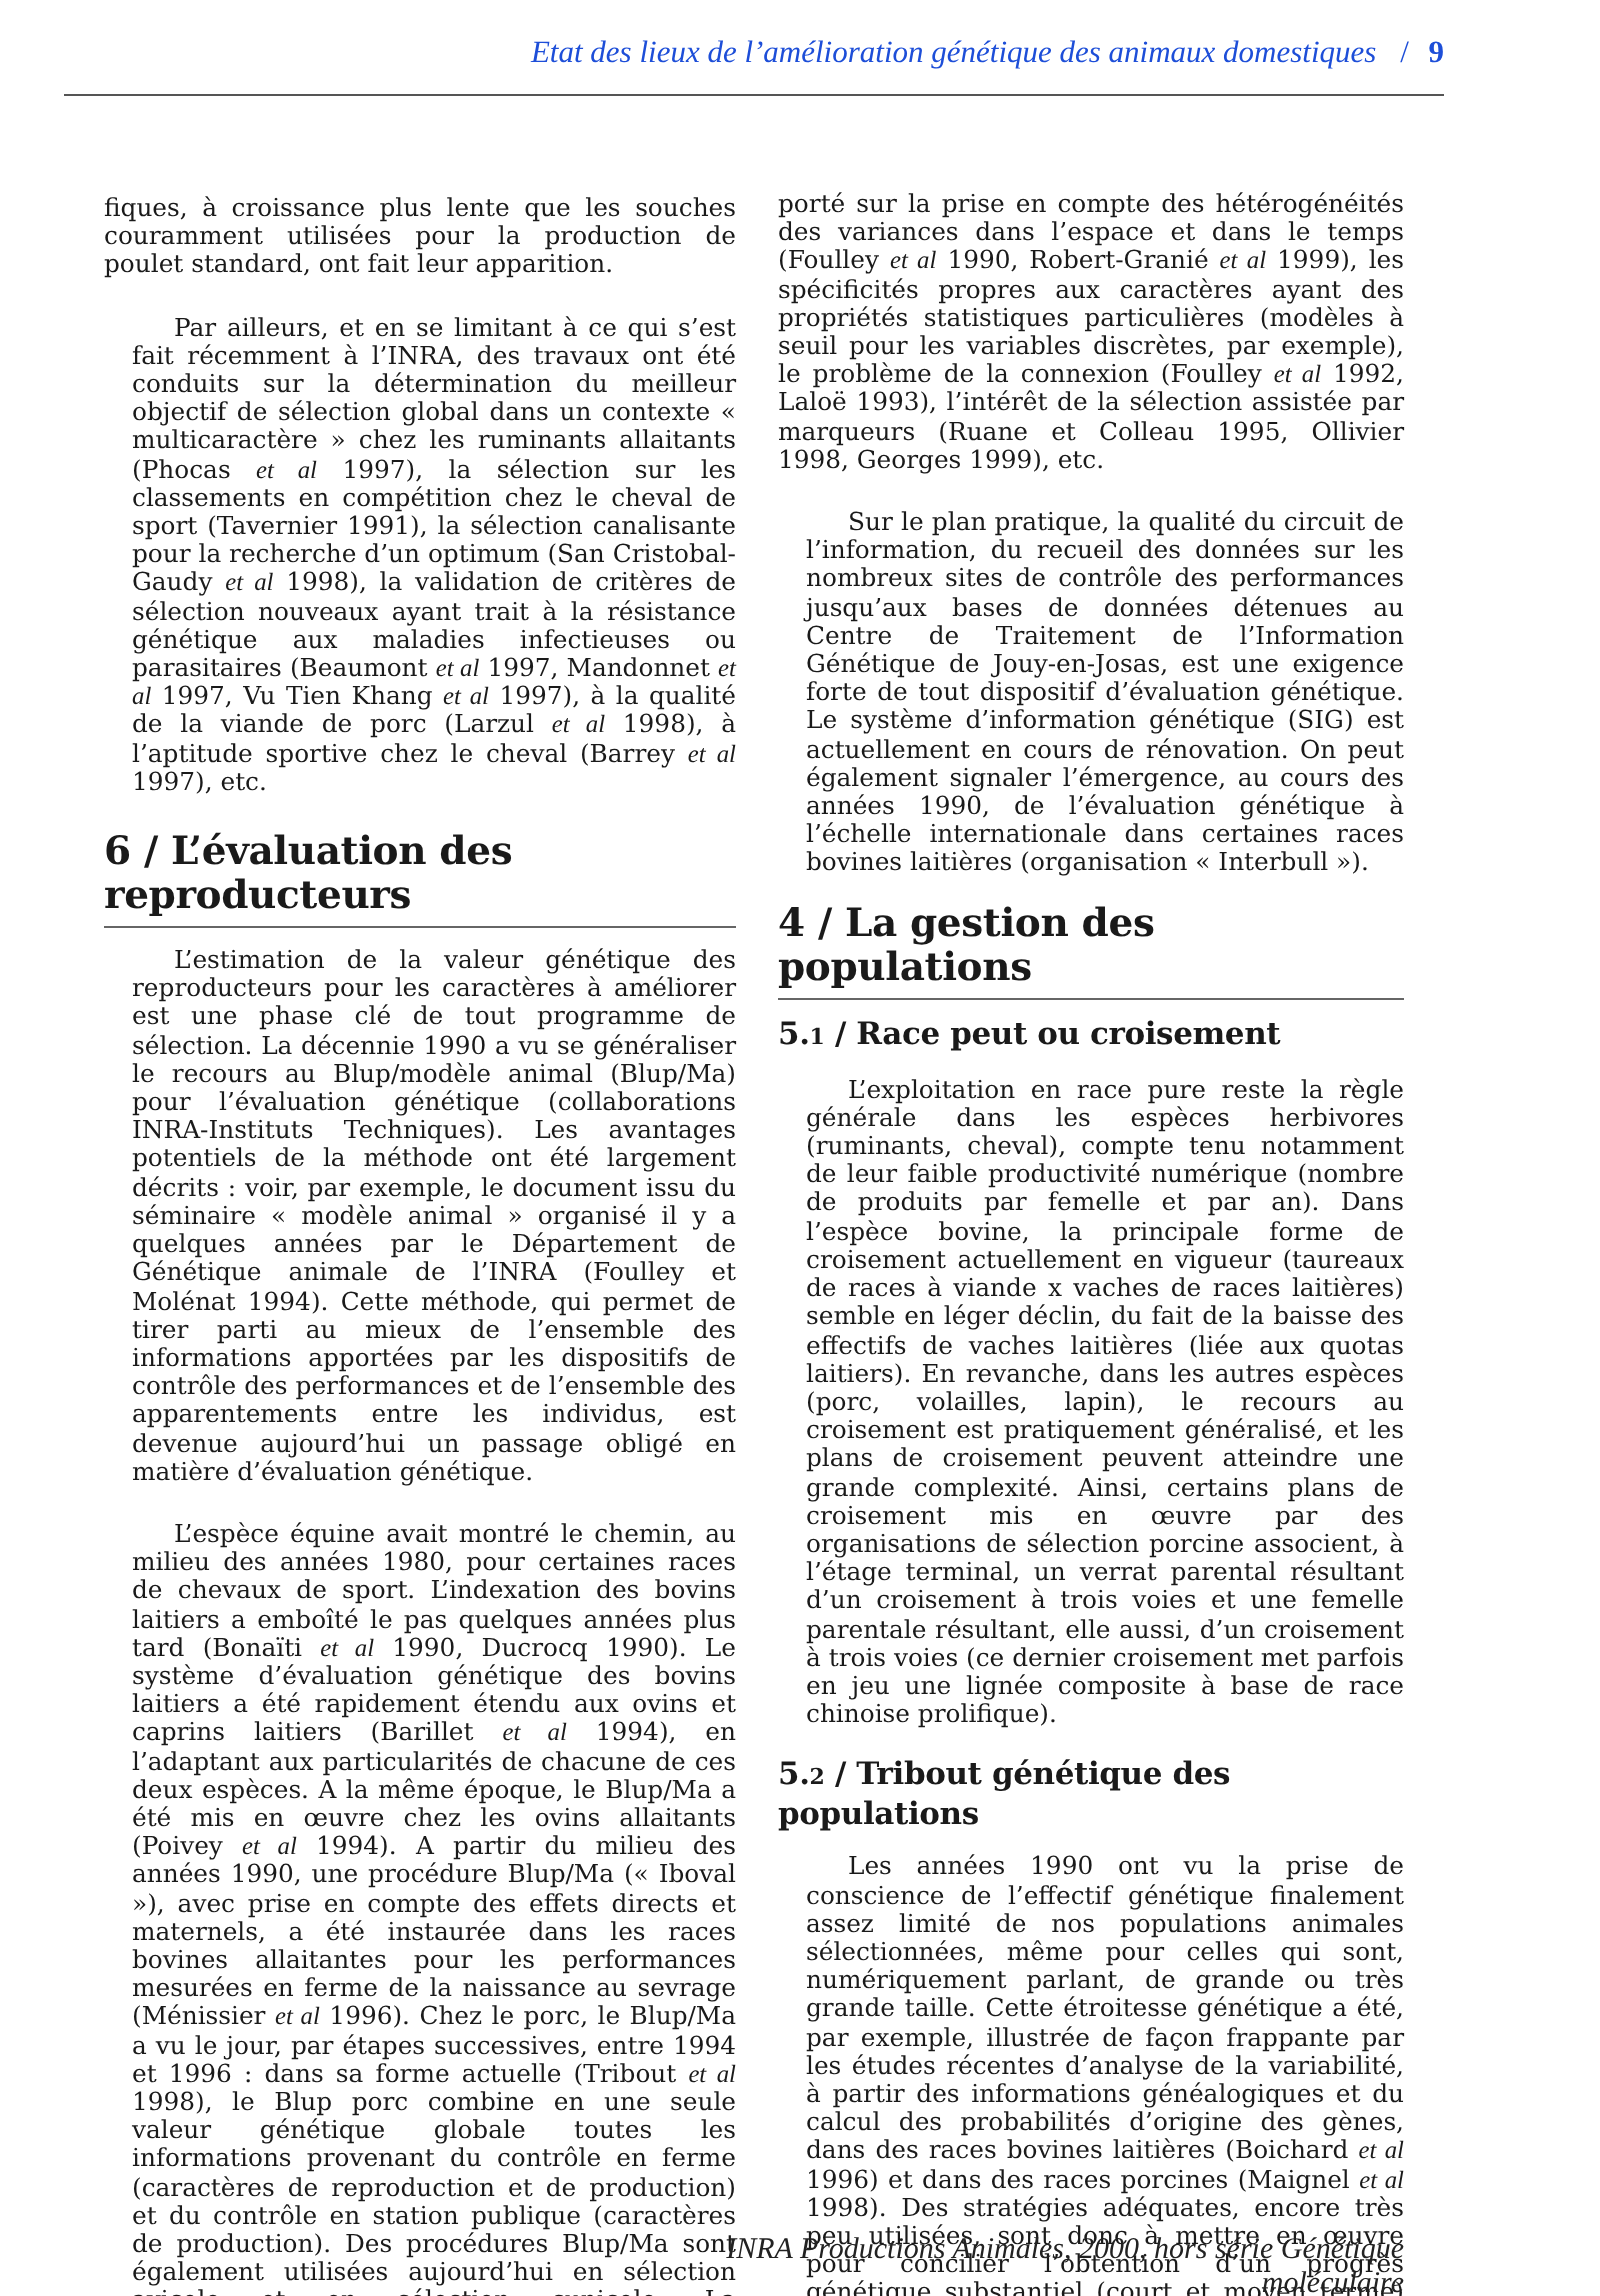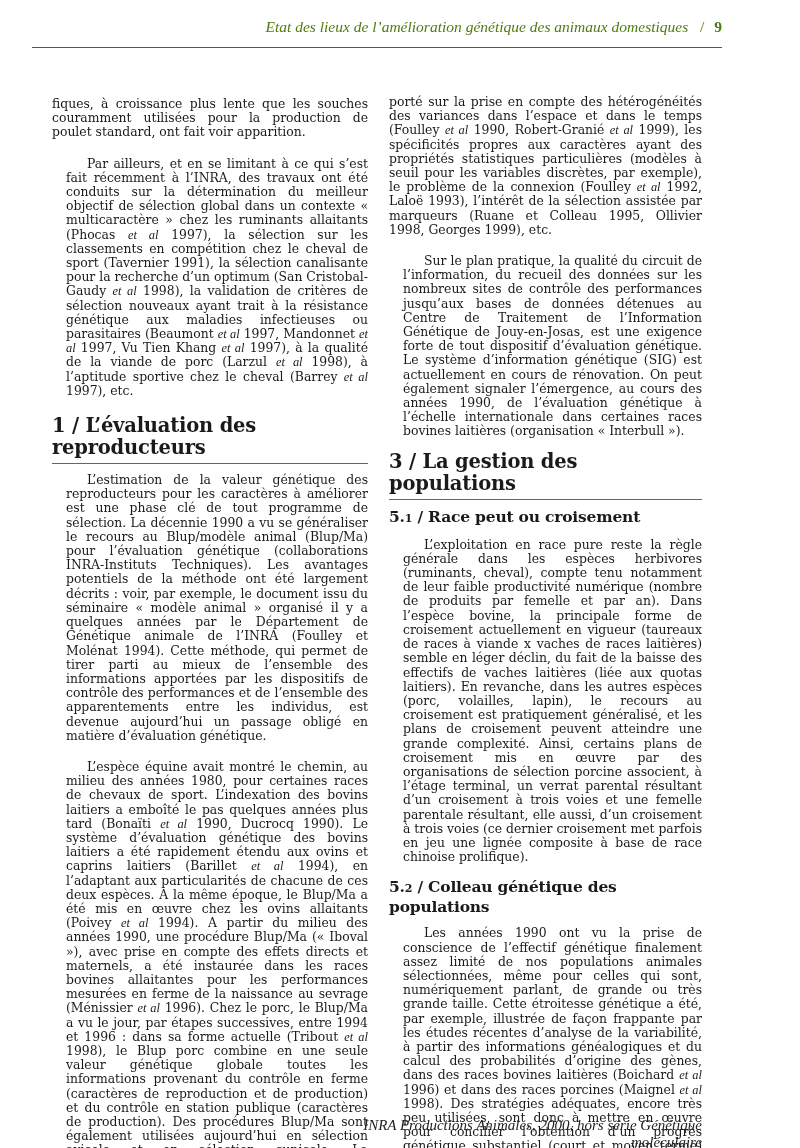--- a/index.html
+++ b/index.html
@@ -1,19 +1,19 @@
 <!DOCTYPE html>
 <html><head>
 <meta charset="utf-8">
 <style>
   html, body { margin: 0; padding: 0; background: #ffffff; }
   body { width: 800px; height: 1148px; position: relative; overflow: hidden;
          font-family: "DejaVu Serif", "Liberation Serif", serif; color: #1a1a1a; }
   .running-head { position: absolute; left: 32px; width: 690px; top: 18px; text-align: right;
-         font-family: "Liberation Serif", serif; font-style: italic; font-size: 15.5px; color: #4d7c0f; }
+         font-family: "Liberation Serif", serif; font-style: italic; font-size: 15.5px; color: #1d4ed8; }
   .running-head .pg { font-style: normal; font-weight: bold; margin-left: 6px; }
   .running-head .sep { font-style: normal; margin-left: 8px; }
   .head-rule { position: absolute; left: 32px; width: 690px; top: 47px; height: 0;
          border-top: 1.5px solid #555; }
   .col { position: absolute; top: 97px; font-size: 12.4px; line-height: 14.2px;
          text-align: justify; hyphens: manual; }
   .col.left { left: 52px; width: 316px; }
   .col.right { left: 389px; width: 313px; top: 95px; }
   .col p { margin: 0 0 17px 0; text-indent: 0; }
   .col p.indent { text-indent: 21px; margin-left: 14px; }
@@ -31,40 +31,40 @@
 <body>
 
 <div class="running-head">
   <span>Etat des lieux de l’amélioration génétique des animaux domestiques</span>
   <span class="sep">/</span>
   <span class="pg">9</span>
 </div>
 <div class="head-rule"></div>
 
 <div class="col left">
-  <p>fiques, à croissance plus lente que les souches couramment utilisées pour la production de poulet standard, ont fait voir apparition.</p>
+  <p>fiques, à croissance plus lente que les souches couramment utilisées pour la production de poulet standard, ont fait leur apparition.</p>
   <p class="indent">
     <span>Par ailleurs, et en se limitant à ce qui s’est fait récemment à l’INRA, des travaux ont été conduits sur la détermination du meilleur objectif de sélection global dans un contexte « multicaractère » chez les ruminants allaitants (Phocas </span><em>et al</em><span> 1997), la sélection sur les classements en compétition chez le cheval de sport (Tavernier 1991), la sélection canalisante pour la recherche d’un optimum (San Cristobal-Gaudy </span><em>et al</em><span> 1998), la validation de critères de sélection nouveaux ayant trait à la résistance génétique aux maladies infectieuses ou parasitaires (Beaumont </span><em>et al</em><span> 1997, Mandonnet </span><em>et al</em><span> 1997, Vu Tien Khang </span><em>et al</em><span> 1997), à la qualité de la viande de porc (Larzul </span><em>et al</em><span> 1998), à l’aptitude sportive chez le cheval (Barrey </span><em>et al</em><span> 1997), etc.</span>
   </p>
-  <h2 class="sec" style="margin-bottom:9px;">1 / L’évaluation des reproducteurs</h2>
+  <h2 class="sec" style="margin-bottom:9px;">6 / L’évaluation des reproducteurs</h2>
   <p class="indent">L’estimation de la valeur génétique des reproducteurs pour les caractères à améliorer est une phase clé de tout programme de sélection. La décennie 1990 a vu se généraliser le recours au  Blup/modèle animal (Blup/Ma)  pour l’évaluation génétique (collaborations INRA-Instituts Techniques). Les avantages potentiels de la méthode ont été largement décrits : voir, par exemple, le document issu du séminaire « modèle animal » organisé il y a quelques années par le Département de Génétique animale de l’INRA (Foulley et Molénat 1994). Cette méthode, qui permet de tirer parti au mieux de l’ensemble des informations apportées par les dispositifs de contrôle des performances et de l’ensemble des apparentements entre les individus, est devenue aujourd’hui un passage obligé en matière d’évaluation génétique.</p>
   <p class="indent">
     <span>L’espèce équine avait montré le chemin, au milieu des années 1980, pour certaines races de chevaux de sport. L’indexation des bovins laitiers a emboîté le pas quelques années plus tard (Bonaïti </span><em>et al</em><span> 1990, Ducrocq 1990). Le système d’évaluation génétique des bovins laitiers  a été rapidement étendu aux ovins et caprins laitiers (Barillet </span><em>et al</em><span> 1994), en l’adaptant aux particularités de chacune de ces deux espèces. A la même époque, le Blup/Ma a été mis en œuvre chez les ovins allaitants (Poivey </span><em>et al</em><span> 1994). A partir du milieu des années 1990, une procédure Blup/Ma (« Iboval »), avec prise en compte des effets directs et maternels, a été instaurée dans les races bovines allaitantes pour les performances mesurées en ferme de la naissance au sevrage (Ménissier </span><em>et al</em><span> 1996). Chez le porc, le Blup/Ma a vu le jour, par étapes successives, entre 1994 et 1996 : dans sa forme actuelle (Tribout </span><em>et al</em><span> 1998), le Blup porc combine en une seule valeur génétique globale toutes les informations provenant du contrôle en ferme (caractères de reproduction et de production) et du contrôle en station publique (caractères de production). Des procédures Blup/Ma sont également utilisées aujourd’hui en sélection avicole et en sélection cunicole. La méthodologie de l’évaluation génétique dans les principales espèces d’élevage a fait l’objet d’un article de synthèse de Colleau (1996).</span>
   </p>
 
 </div>
 
 <div class="col right">
   <p>
     <span>porté sur la prise en compte des hétérogénéités des variances dans l’espace et dans le temps (Foulley </span><em>et al</em><span> 1990, Robert-Granié </span><em>et al</em><span> 1999), les spécificités propres aux caractères ayant des propriétés statistiques particulières (modèles à seuil pour les variables discrètes, par exemple), le problème de la connexion (Foulley </span><em>et al</em><span> 1992, Laloë 1993), l’intérêt de la sélection assistée par marqueurs (Ruane et Colleau 1995, Ollivier 1998, Georges 1999), etc.</span>
   </p>
   <p class="indent" style="margin-bottom:12px;">Sur le plan pratique, la qualité du circuit de l’information, du recueil des données sur les nombreux sites de contrôle des performances jusqu’aux bases de données détenues au Centre de Traitement de l’Information Génétique de Jouy-en-Josas, est une exigence forte de tout dispositif d’évaluation génétique. Le système d’information génétique (SIG) est actuellement en cours de rénovation. On peut également signaler l’émergence, au cours des années 1990, de l’évaluation génétique à l’échelle internationale dans certaines races bovines laitières (organisation « Interbull »).</p>
-  <h2 class="sec" style="margin-bottom:8px;">3 / La gestion des populations</h2>
+  <h2 class="sec" style="margin-bottom:8px;">4 / La gestion des populations</h2>
   <h3 class="sub"><span>5.</span><span class="small">1</span><span> / Race peut ou croisement</span></h3>
   <p class="indent" style="margin-bottom:14px;">L’exploitation en race pure reste la règle générale dans les espèces herbivores (ruminants, cheval), compte tenu notamment de leur faible productivité numérique (nombre de produits par femelle et par an). Dans l’espèce bovine, la principale forme de croisement actuellement en vigueur (taureaux de races à viande x vaches de races laitières) semble en léger déclin, du fait de la baisse des effectifs de vaches laitières (liée aux quotas laitiers). En revanche, dans les autres espèces (porc, volailles, lapin), le recours au croisement est pratiquement généralisé, et les plans de croisement peuvent atteindre une grande complexité. Ainsi, certains plans de croisement mis en œuvre par des organisations de sélection porcine associent, à l’étage terminal, un verrat parental résultant d’un croisement à trois voies et une femelle parentale résultant, elle aussi, d’un croisement à trois voies (ce dernier croisement met parfois en jeu une lignée composite à base de race chinoise prolifique).</p>
-  <h3 class="sub"><span>5.</span><span class="small">2</span><span> / Colleau génétique des populations</span></h3>
+  <h3 class="sub"><span>5.</span><span class="small">2</span><span> / Tribout génétique des populations</span></h3>
   <p class="indent" style="margin-bottom:14px;">
     <span>Les années 1990 ont vu la prise de conscience de l’effectif génétique finalement assez limité de nos populations animales sélectionnées, même pour celles qui sont, numériquement parlant, de grande ou très grande taille. Cette étroitesse génétique a été, par exemple, illustrée de façon frappante par les études récentes d’analyse de la variabilité, à partir des informations généalogiques et du calcul des probabilités d’origine des gènes, dans des races bovines laitières (Boichard </span><em>et al</em><span> 1996) et dans des races porcines (Maignel </span><em>et al</em><span> 1998). Des stratégies adéquates, encore très peu utilisées, sont donc à mettre en œuvre pour concilier l’obtention d’un progrès génétique substantiel (court et moyen terme) et le maintien d’une variabilité génétique suffisante (long terme) : voir, par exemple, Verrier </span><em>et al</em><span> (1993).</span>
   </p>
 
 </div>
 
 <div class="footer">INRA Productions Animales, 2000, hors série Génétique moléculaire</div>
 
 </body></html>

